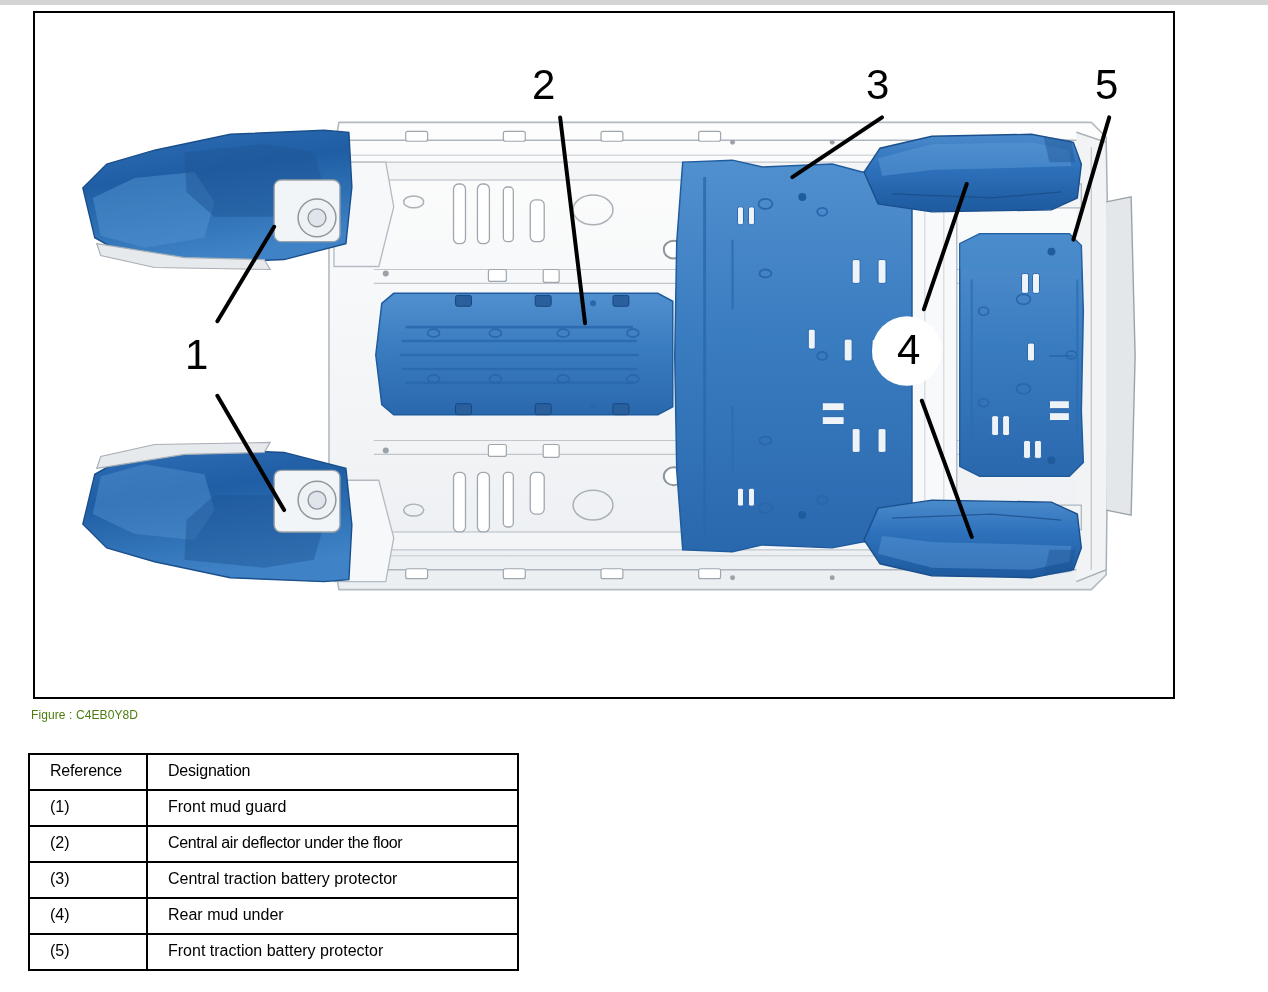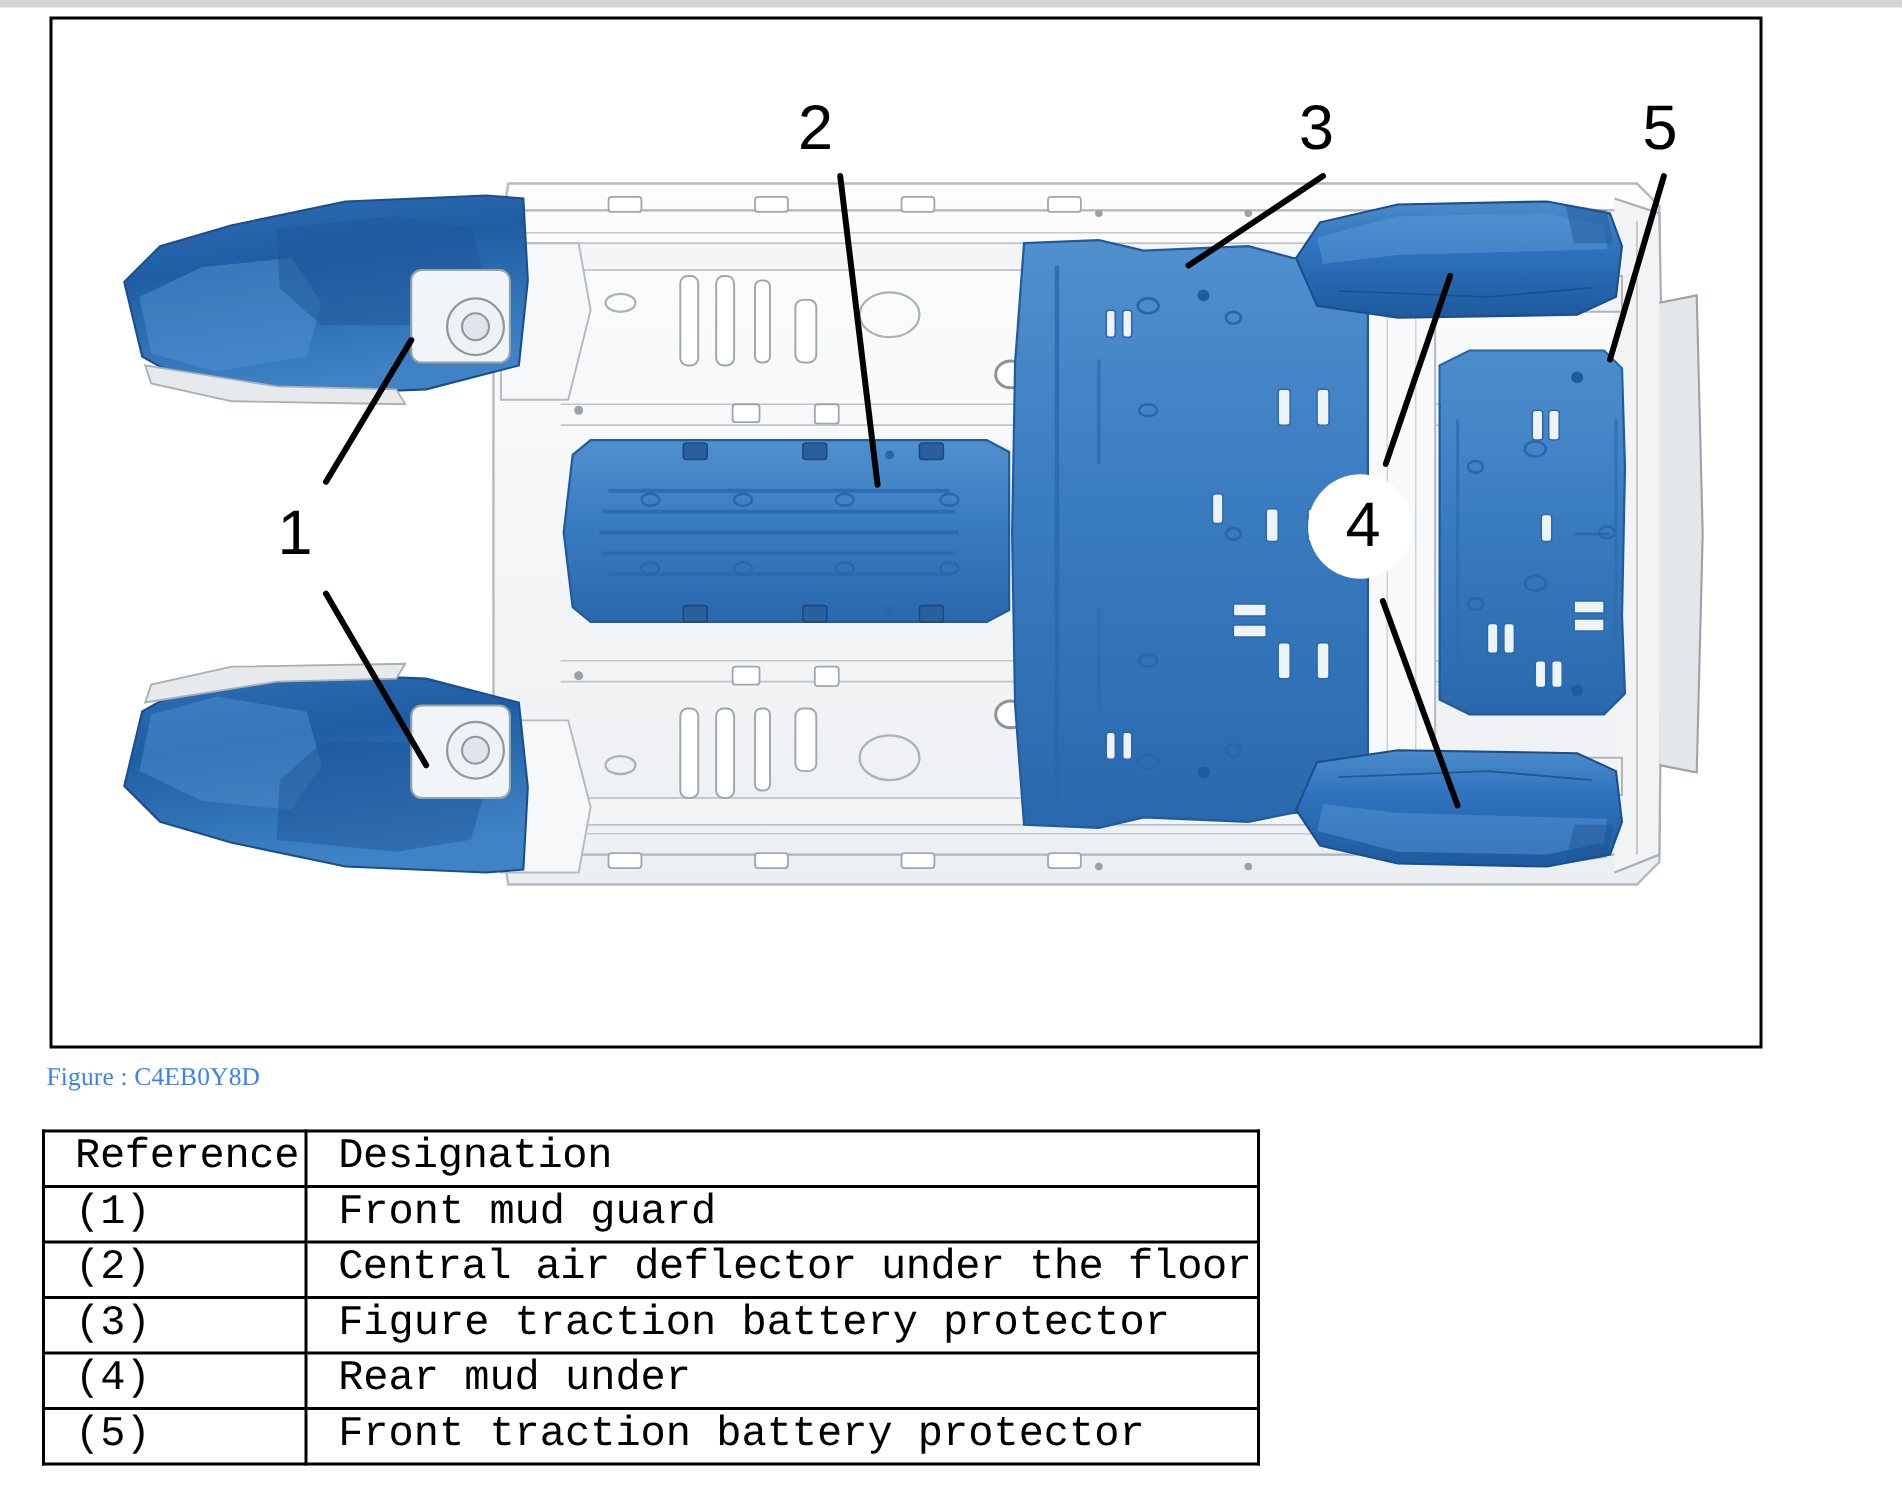--- a/index.html
+++ b/index.html
@@ -39,48 +39,46 @@
     position: absolute;
     left: 0; top: 0;
     width: 100%; height: 100%;
   }
 
   
   .figure-caption {
     position: absolute;
     left: 31px;
     top: 708px;
-    font-size: 17px;
-    color: #3b82f6;
+    font-size: 12px;
+    color: #4d7c0f;
     letter-spacing: 0.1px;
     white-space: nowrap;
-    font-family: Liberation Serif, serif;
   }
 
   
   .ref-table {
     position: absolute;
     left: 28px;
     top: 753px;
     border-collapse: collapse;
     table-layout: fixed;
     background: #ffffff;
   }
   .ref-table td, .ref-table th {
     border: 2px solid #000000;
     padding: 1px 4px 3px 20px;
-    font-size: 28px;
+    font-size: 16px;
     font-weight: normal;
     text-align: left;
     color: #000000;
     height: 30px;
     vertical-align: middle;
     white-space: nowrap;
     overflow: hidden;
-    font-family: Liberation Mono, monospace;
   }
   .col-ref { width: 118px; }
   .col-des { width: 371px; }
   .ref-table tr:first-child td { letter-spacing: -0.2px; }
   .des-tight { letter-spacing: -0.35px; }
 </style>
 </head>
 <body>
 
 <div class="top-strip"></div>
@@ -382,21 +380,21 @@
     <tr>
       <td>(1)</td>
       <td>Front mud guard</td>
     </tr>
     <tr>
       <td>(2)</td>
       <td class="des-tight">Central air deflector under the floor</td>
     </tr>
     <tr>
       <td>(3)</td>
-      <td>Figure traction battery protector</td>
+      <td>Central traction battery protector</td>
     </tr>
     <tr>
       <td>(4)</td>
       <td>Rear mud under</td>
     </tr>
     <tr>
       <td>(5)</td>
       <td>Front traction battery protector</td>
     </tr>
   </tbody>

